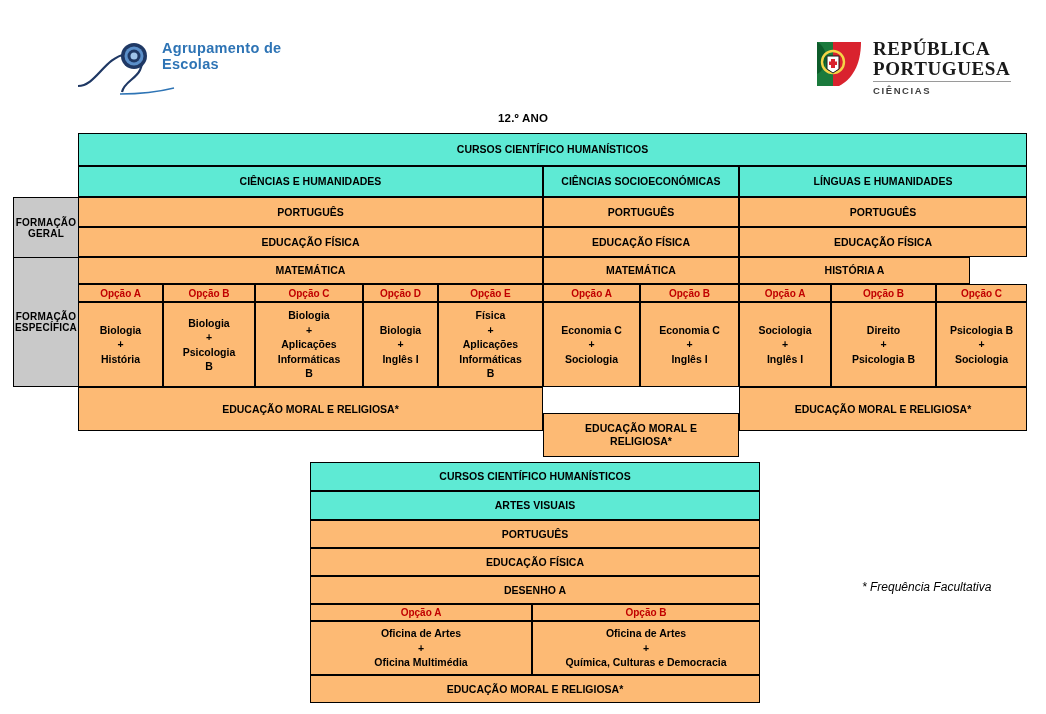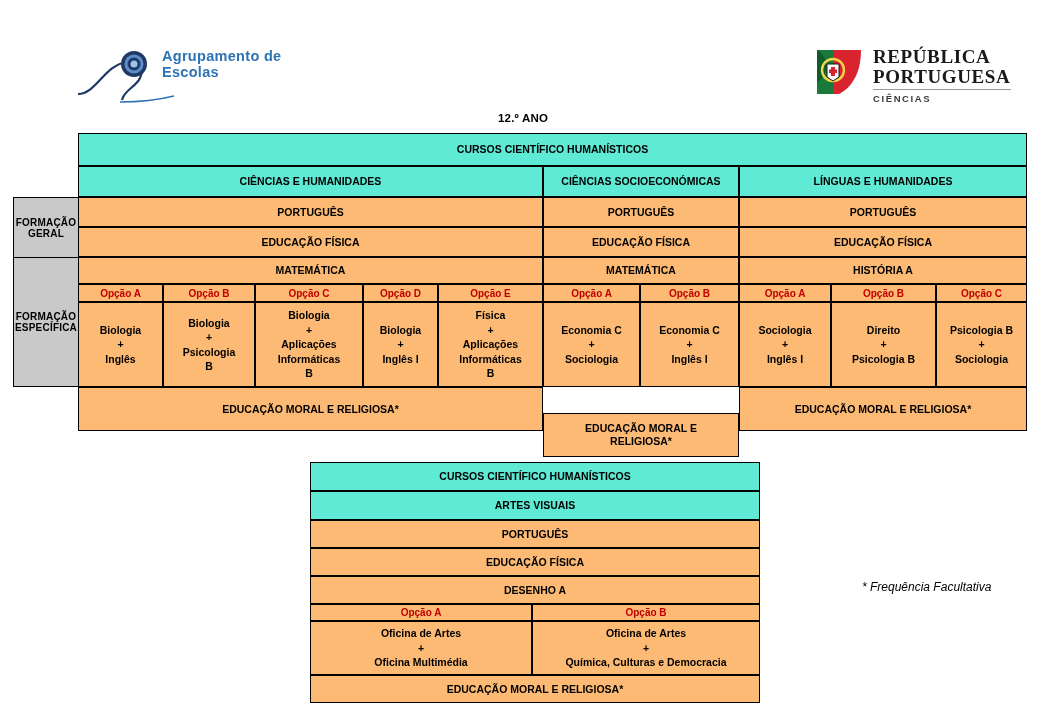--- a/index.html
+++ b/index.html
@@ -12,21 +12,21 @@
     height: 714px;
     position: relative;
     font-family: "Liberation Sans", sans-serif;
     color: #000000;
     overflow: hidden;
   }
 
   
   #header-area {
     position: absolute;
-    left: 0; top: 16px;
+    left: 0; top: 8px;
     width: 894px; height: 105px;
   }
   #logo-monte-da-lua {
     position: absolute;
     left: 78px; top: 28px;
     width: 250px; height: 62px;
   }
   #logo-republica {
     position: absolute;
     left: 815px; top: 30px;
@@ -171,37 +171,37 @@
   <div class="cell" style="left:78px; top:197px; width:465px; height:30px;">PORTUGUÊS</div>
   <div class="cell" style="left:543px; top:197px; width:196px; height:30px;">PORTUGUÊS</div>
   <div class="cell" style="left:739px; top:197px; width:288px; height:30px;">PORTUGUÊS</div>
 
   <div class="cell" style="left:78px; top:227px; width:465px; height:30px;">EDUCAÇÃO FÍSICA</div>
   <div class="cell" style="left:543px; top:227px; width:196px; height:30px;">EDUCAÇÃO FÍSICA</div>
   <div class="cell" style="left:739px; top:227px; width:288px; height:30px;">EDUCAÇÃO FÍSICA</div>
 
   <div class="cell" style="left:78px; top:257px; width:465px; height:27px;">MATEMÁTICA</div>
   <div class="cell" style="left:543px; top:257px; width:196px; height:27px;">MATEMÁTICA</div>
-  <div class="cell" style="left:739px; top:257px; width:288px; height:27px;">HISTÓRIA A</div>
+  <div class="cell" style="left:739px; top:257px; width:231px; height:27px;">HISTÓRIA A</div>
 
   <div class="cell opcao" style="left:78px; top:284px; width:85px; height:18px;">Opção A</div>
   <div class="cell opcao" style="left:163px; top:284px; width:92px; height:18px;">Opção B</div>
   <div class="cell opcao" style="left:255px; top:284px; width:108px; height:18px;">Opção C</div>
   <div class="cell opcao" style="left:363px; top:284px; width:75px; height:18px;">Opção D</div>
   <div class="cell opcao" style="left:438px; top:284px; width:105px; height:18px;">Opção E</div>
   <div class="cell opcao" style="left:543px; top:284px; width:97px; height:18px;">Opção A</div>
   <div class="cell opcao" style="left:640px; top:284px; width:99px; height:18px;">Opção B</div>
   <div class="cell opcao" style="left:739px; top:284px; width:92px; height:18px;">Opção A</div>
   <div class="cell opcao" style="left:831px; top:284px; width:105px; height:18px;">Opção B</div>
   <div class="cell opcao" style="left:936px; top:284px; width:91px; height:18px;">Opção C</div>
 
   <div class="cell multi" style="left:78px; top:302px; width:85px; height:85px; flex-direction:column;">
     <span>Biologia</span>
     <span>+</span>
-    <span>Inglês</span>
+    <span>História</span>
   </div>
   <div class="cell multi" style="left:163px; top:302px; width:92px; height:85px; flex-direction:column;">
     <span>Biologia</span>
     <span>+</span>
     <span>Psicologia</span>
     <span>B</span>
   </div>
   <div class="cell multi" style="left:255px; top:302px; width:108px; height:85px; flex-direction:column;">
     <span>Biologia</span>
     <span>+</span>

